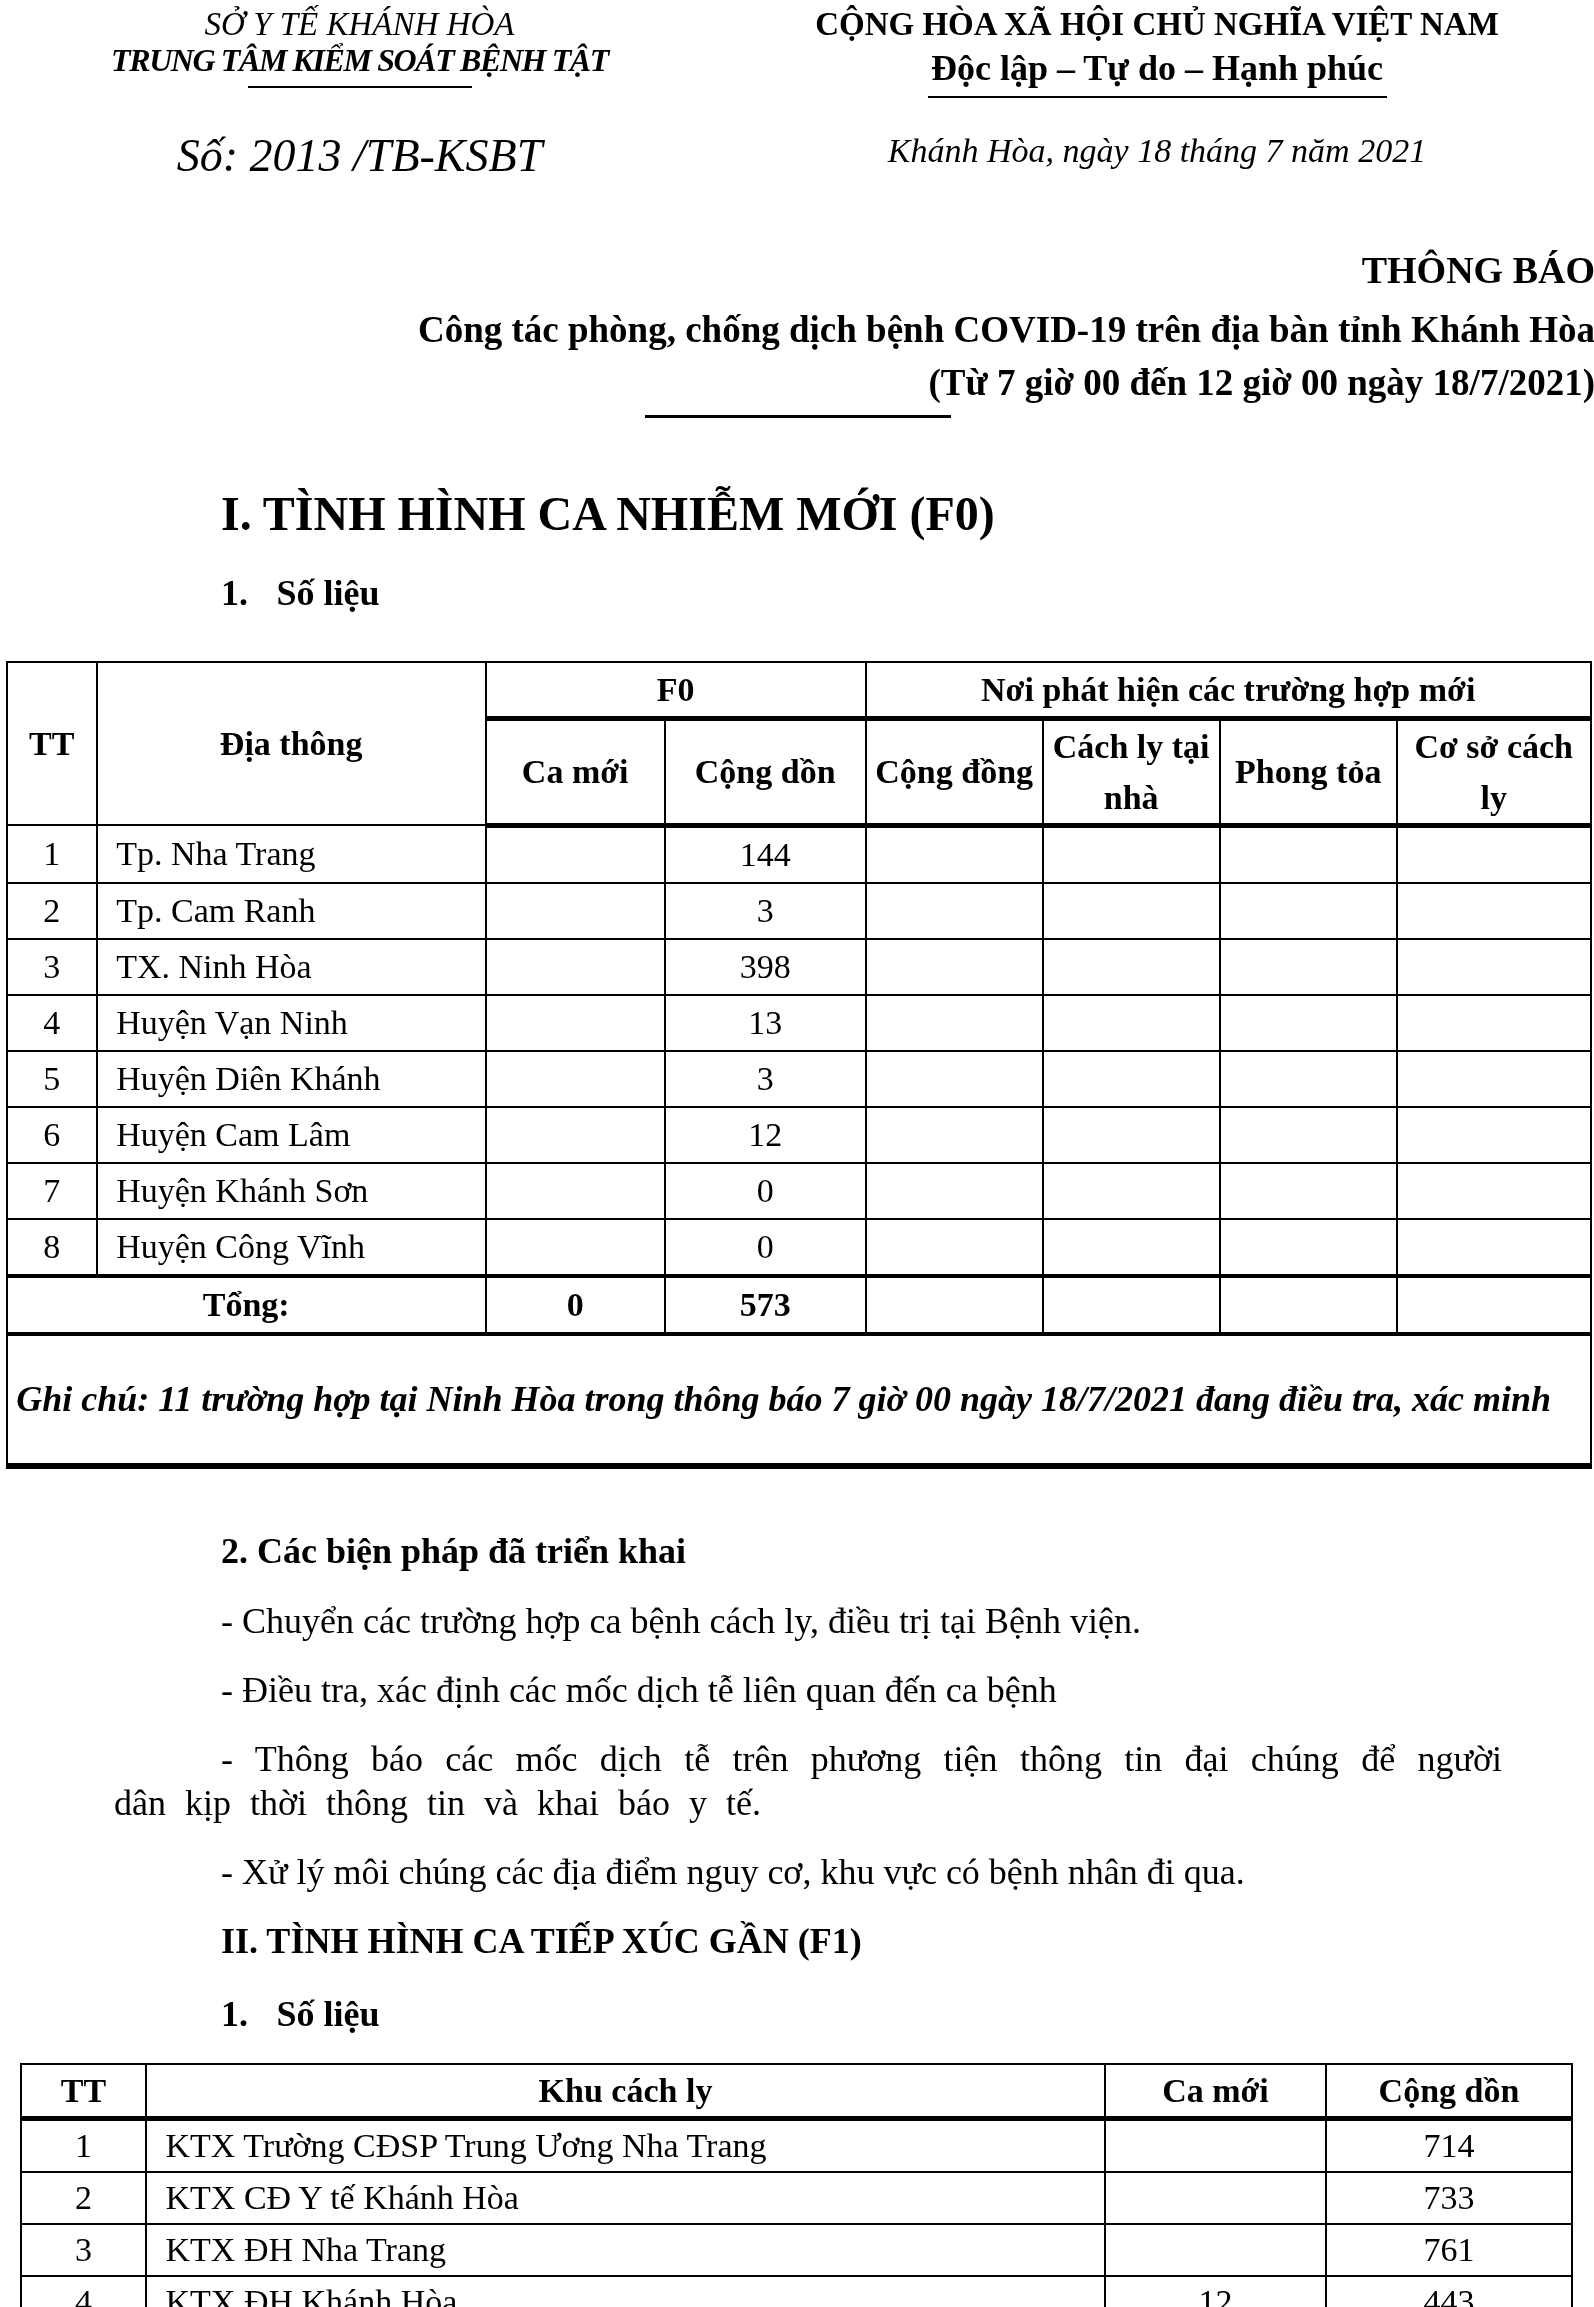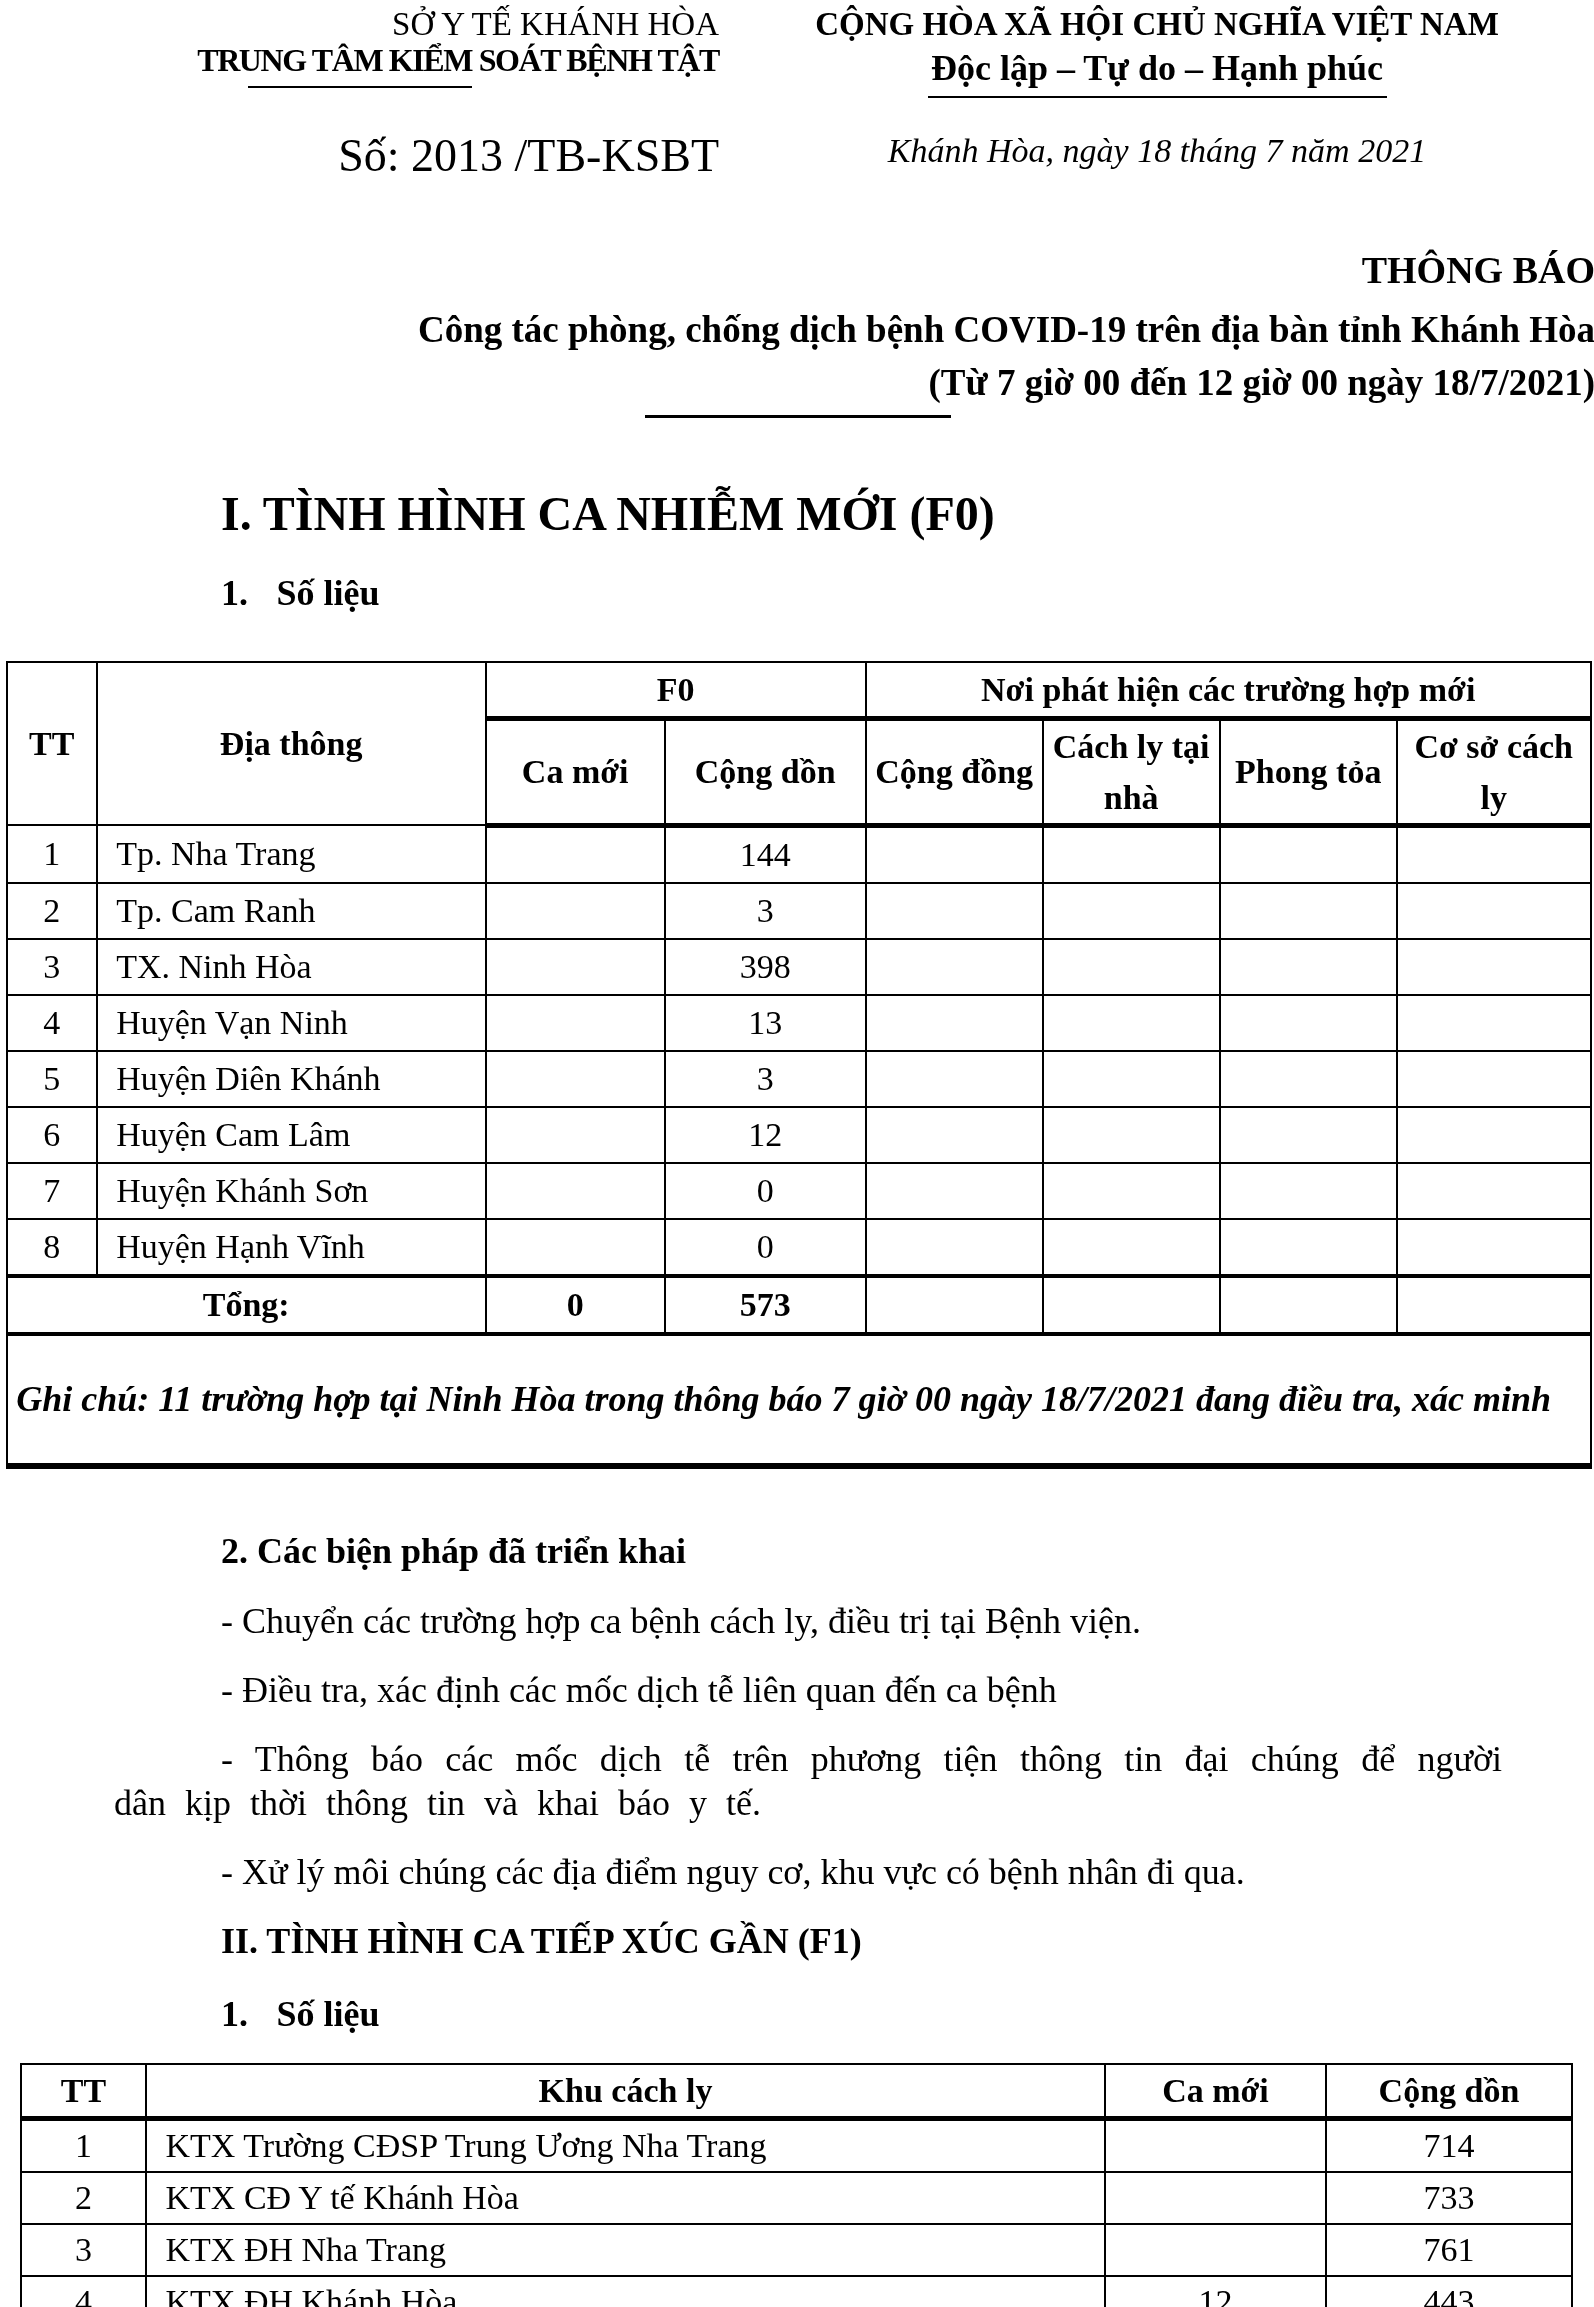--- a/index.html
+++ b/index.html
@@ -5,21 +5,21 @@
   html,body{margin:0;padding:0;}
   body{
     width:1595px;height:2307px;overflow:hidden;
     background:#ffffff;color:#000;
     font-family:"Liberation Serif","DejaVu Serif",serif;
   }
   .page{width:1595px;height:2307px;position:relative;}
 
   
   .hdr{display:flex;padding-top:5.7px;}
-  .hdr-left{width:719px;text-align:right;}
+  .hdr-left{width:719px;text-align:center;font-style:italic;}
   .hdr-right{flex:1;text-align:center;}
   .hl1{font-size:33px;line-height:1.1;}
   .hl2{font-size:32px;font-weight:bold;letter-spacing:-1.4px;line-height:1.15;}
   .hl-line{width:224px;border-bottom:2.8px solid #000;margin:7.1px auto 0;}
   .hl-so{font-size:46px;margin-top:41px;}
   .hr1{font-size:33px;font-weight:bold;line-height:1.15;}
   .hr2{font-size:36px;font-weight:bold;margin-top:5.7px;line-height:1.1;}
   .hr-line{width:459px;border-bottom:2.8px solid #000;margin:7.1px auto 0;}
   .hr-date{font-size:34px;font-style:italic;margin-top:34px;}
 
@@ -187,21 +187,21 @@
       <td class="name">Huyện Khánh Sơn</td>
       <td></td>
       <td>0</td>
       <td></td>
       <td></td>
       <td></td>
       <td></td>
     </tr>
     <tr>
       <td>8</td>
-      <td class="name">Huyện Hạnh Vĩnh</td>
+      <td class="name">Huyện Công Vĩnh</td>
       <td></td>
       <td>0</td>
       <td></td>
       <td></td>
       <td></td>
       <td></td>
     </tr>
     <tr class="total">
       <td colspan="2">Tổng:</td>
       <td>0</td>

